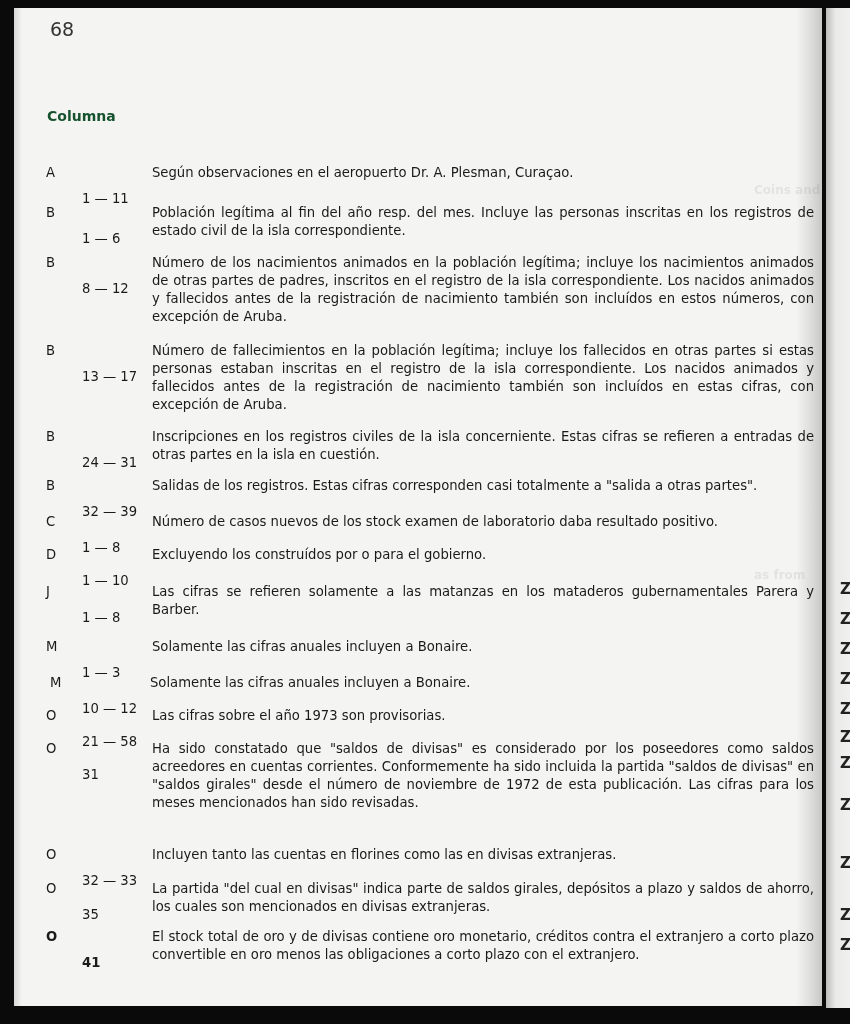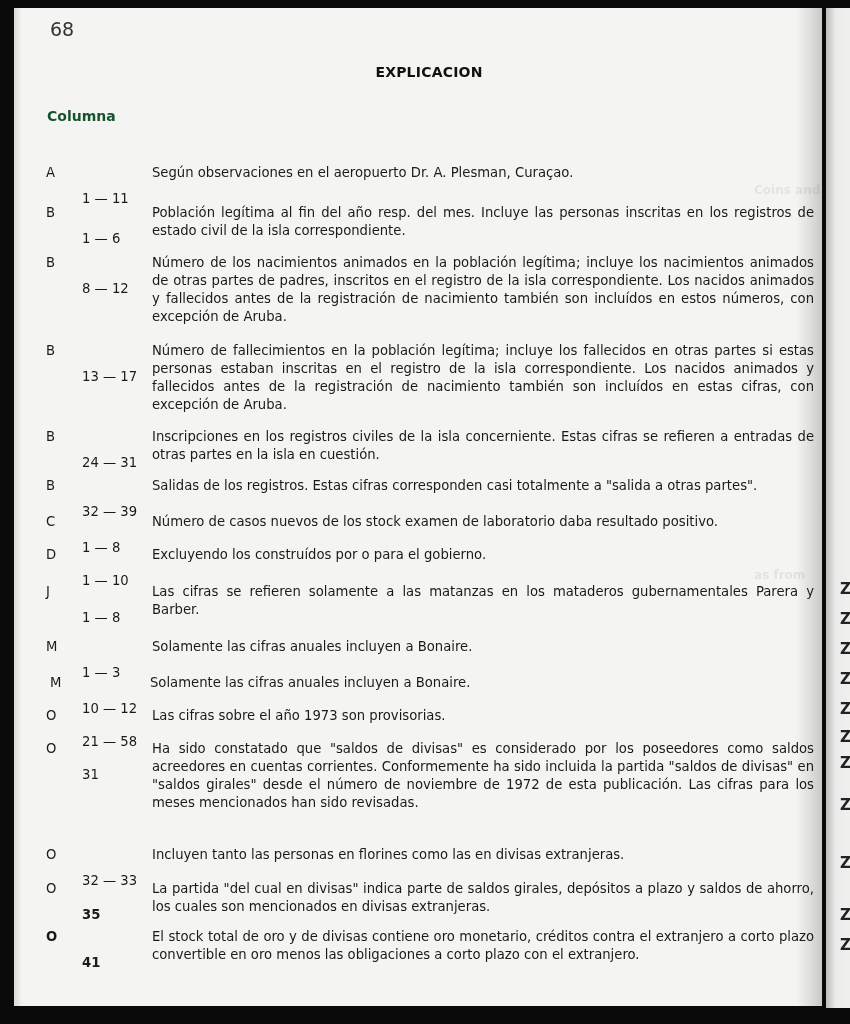--- a/index.html
+++ b/index.html
@@ -59,21 +59,20 @@
 </div>
 
 <div class="page">
   <div class="left-edge"></div>
   <div class="gutter"></div>
 
   <div class="bleed" style="left:740px; top:175px">Coins and</div>
   <div class="bleed" style="left:740px; top:560px">as from</div>
 
   <div class="page-number">68</div>
-  <div class="title">EXPLICACION</div>
   <div class="column-heading">Columna</div>
 
   <div class="entry" style="top:156px">
     <span class="letter">A</span>
     <span class="range">1 — 11</span>
     <div class="text">Según observaciones en el aeropuerto Dr. A. Plesman, Curaçao.</div>
   </div>
 
   <div class="entry" style="top:196px">
     <span class="letter">B</span>
@@ -145,26 +144,26 @@
     <span class="letter">O</span>
     <span class="range">31</span>
     <div class="text">
       <div>Ha sido constatado que "saldos de divisas" es considerado por los poseedores como saldos acreedores en cuentas corrientes. Conformemente ha sido incluida la partida "saldos de divisas" en "saldos girales" desde el número de noviembre de 1972 de esta publicación. Las cifras para los meses mencionados han sido revisadas.</div>
     </div>
   </div>
 
   <div class="entry" style="top:838px">
     <span class="letter">O</span>
     <span class="range">32 — 33</span>
-    <div class="text">Incluyen tanto las personas en florines como las en divisas extranjeras.</div>
+    <div class="text">Incluyen tanto las cuentas en florines como las en divisas extranjeras.</div>
   </div>
 
   <div class="entry" style="top:872px">
     <span class="letter">O</span>
-    <span class="range" style="font-weight:bold">35</span>
+    <span class="range" style="font-weight:normal">35</span>
     <div class="text">La partida "del cual en divisas" indica parte de saldos girales, depósitos a plazo y saldos de ahorro, los cuales son mencionados en divisas extranjeras.</div>
   </div>
 
   <div class="entry" style="top:920px">
     <span class="letter" style="font-weight:bold">O</span>
     <span class="range" style="font-weight:bold">41</span>
     <div class="text">El stock total de oro y de divisas contiene oro monetario, créditos contra el extranjero a corto plazo convertible en oro menos las obligaciones a corto plazo con el extranjero.</div>
   </div>
 </div>
 

